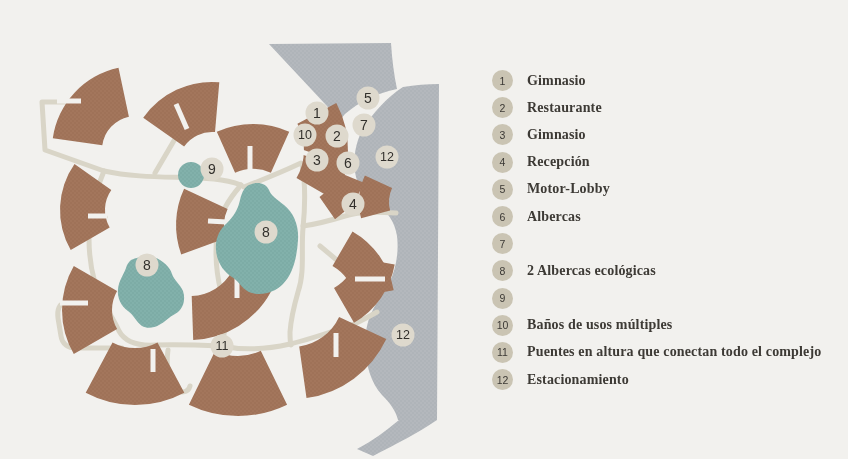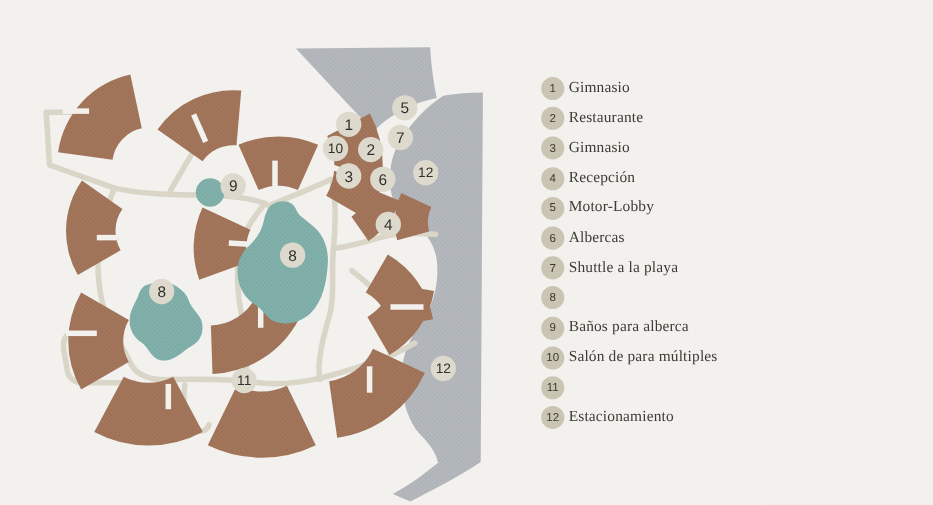--- a/index.html
+++ b/index.html
@@ -12,22 +12,22 @@
   .legend{position:absolute;left:492px;top:67px;}
   .legend-row{display:flex;align-items:center;height:27.2px;}
   .legend-circle{
     width:21px;height:21px;border-radius:50%;
     background:#cac4b3;flex:0 0 21px;
     display:flex;align-items:center;justify-content:center;
     font-family:"Liberation Sans",sans-serif;
     font-size:10.5px;color:#3b3834;
   }
   .legend-label{
-    margin-left:4px;font-size:14px;color:#3d3a35;
-    letter-spacing:0.15px;white-space:nowrap;
+    margin-left:14px;font-size:14px;color:#3d3a35;
+    letter-spacing:0.15px;white-space:nowrap;font-weight:bold;
   }
   .marker-num{
     font-family:"Liberation Sans",sans-serif;
     fill:#32302c;
   }
 </style>
 </head>
 <body>
 
 <div class="stage">
@@ -206,34 +206,34 @@
       <div class="legend-row">
         <div class="legend-circle">5</div>
         <div class="legend-label">Motor-Lobby</div>
       </div>
       <div class="legend-row">
         <div class="legend-circle">6</div>
         <div class="legend-label">Albercas</div>
       </div>
       <div class="legend-row">
         <div class="legend-circle">7</div>
-        <div class="legend-label">Shuttle a la playa</div>
       </div>
       <div class="legend-row">
         <div class="legend-circle">8</div>
+        <div class="legend-label">2 Albercas ecológicas</div>
       </div>
       <div class="legend-row">
         <div class="legend-circle">9</div>
-        <div class="legend-label">Baños para alberca</div>
       </div>
       <div class="legend-row">
         <div class="legend-circle">10</div>
-        <div class="legend-label">Salón de para múltiples</div>
+        <div class="legend-label">Baños de usos múltiples</div>
       </div>
       <div class="legend-row">
         <div class="legend-circle">11</div>
+        <div class="legend-label">Puentes en altura que conectan todo el complejo</div>
       </div>
       <div class="legend-row">
         <div class="legend-circle">12</div>
         <div class="legend-label">Estacionamiento</div>
       </div>
     </div>
 </div>
 
 </body></html>

